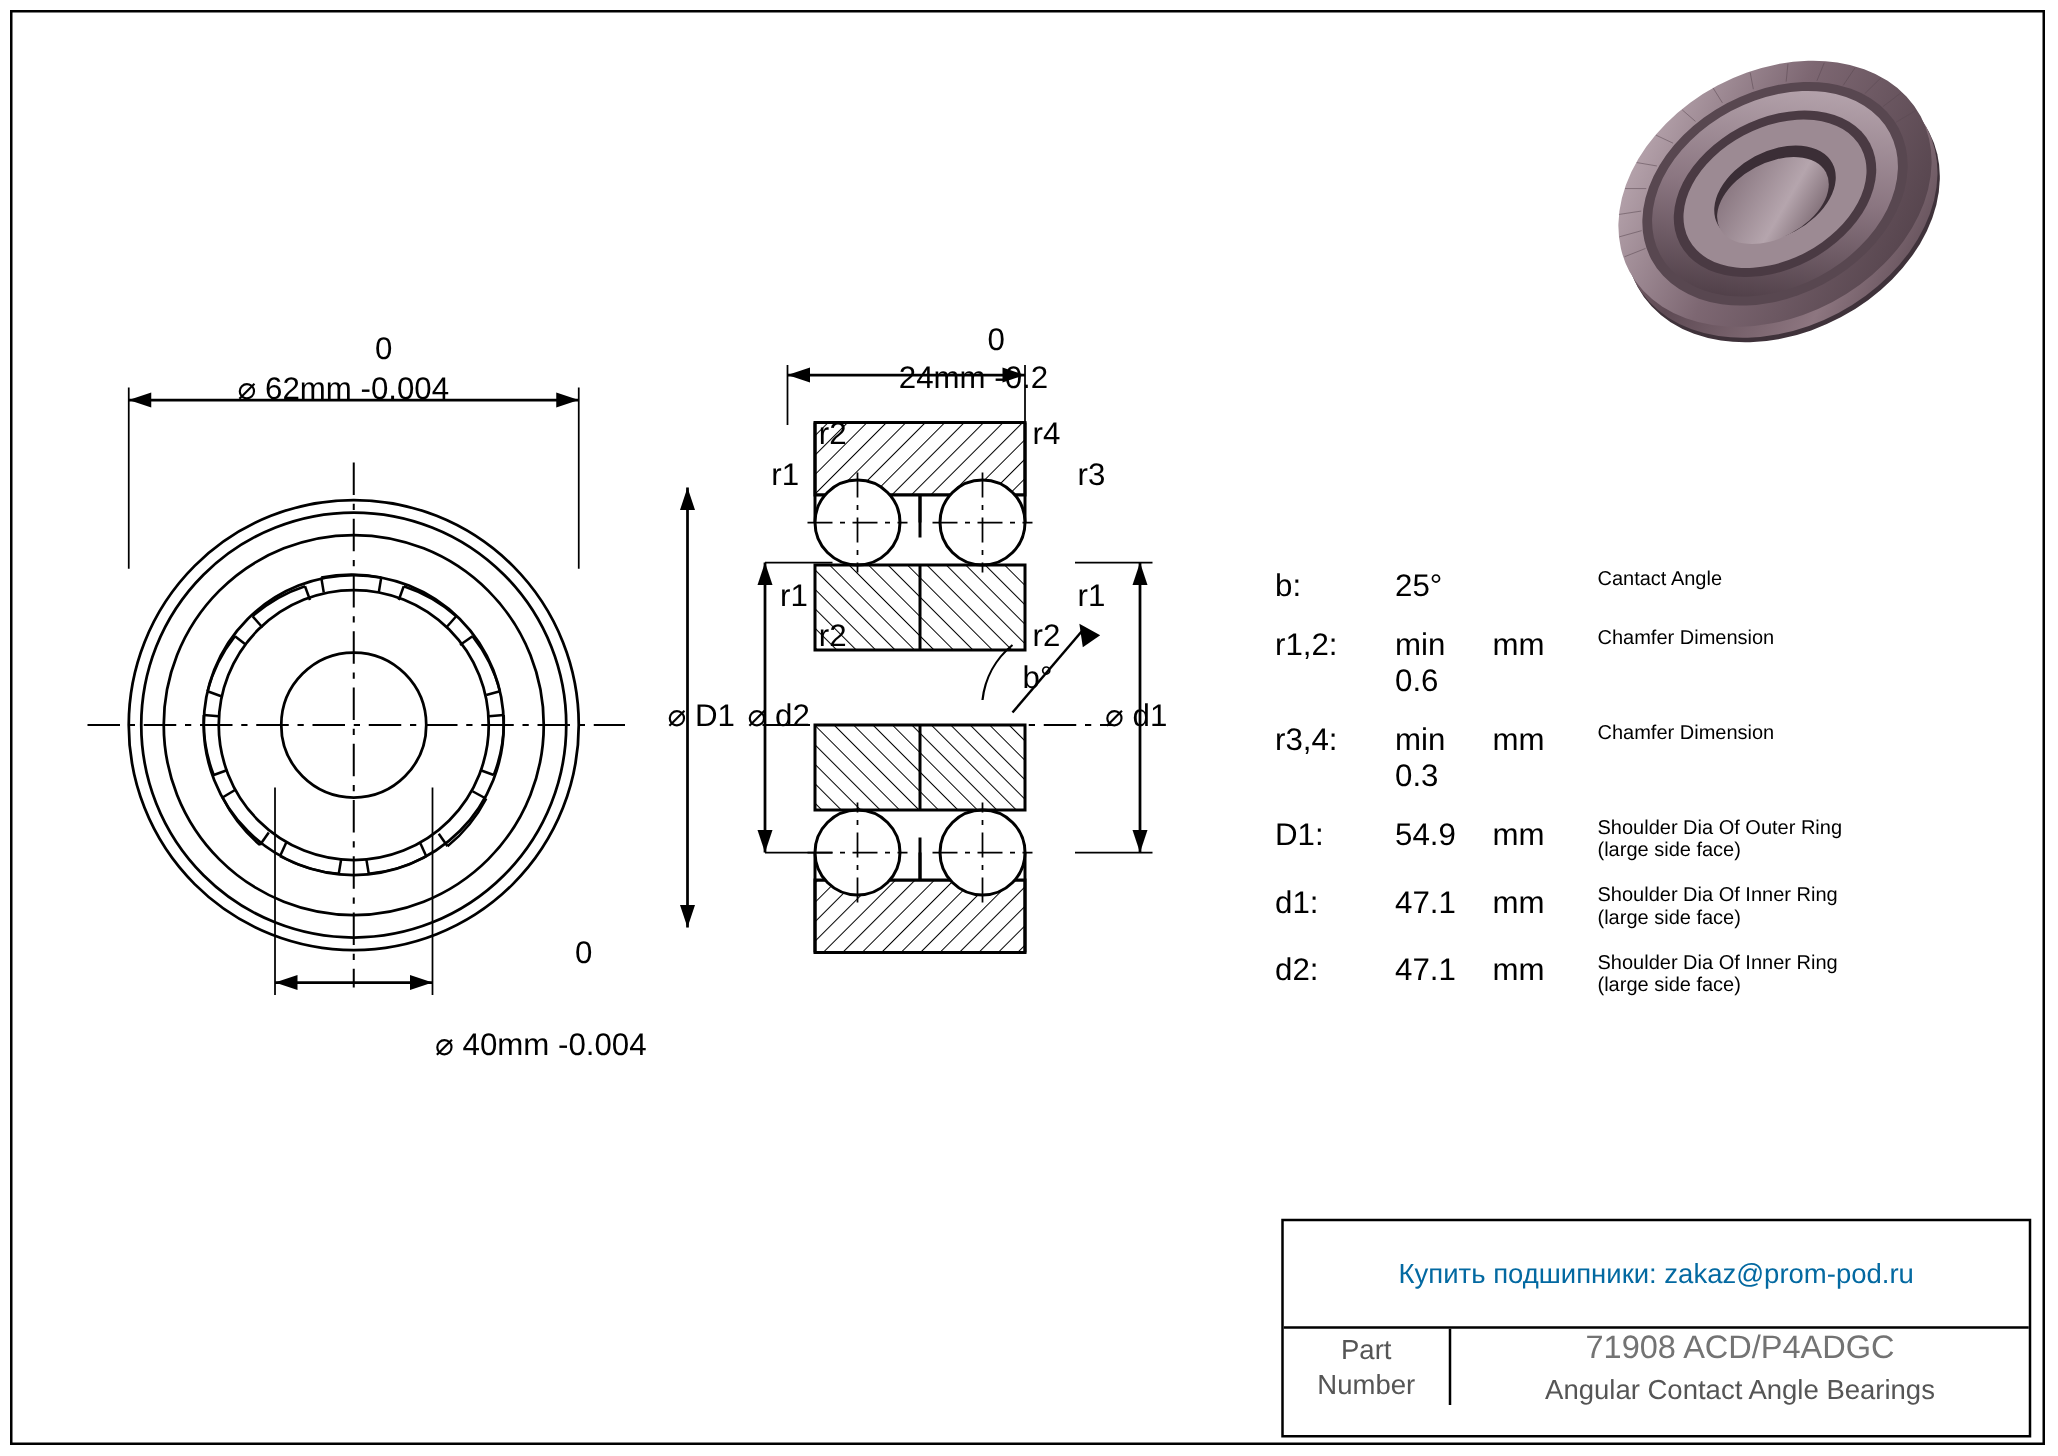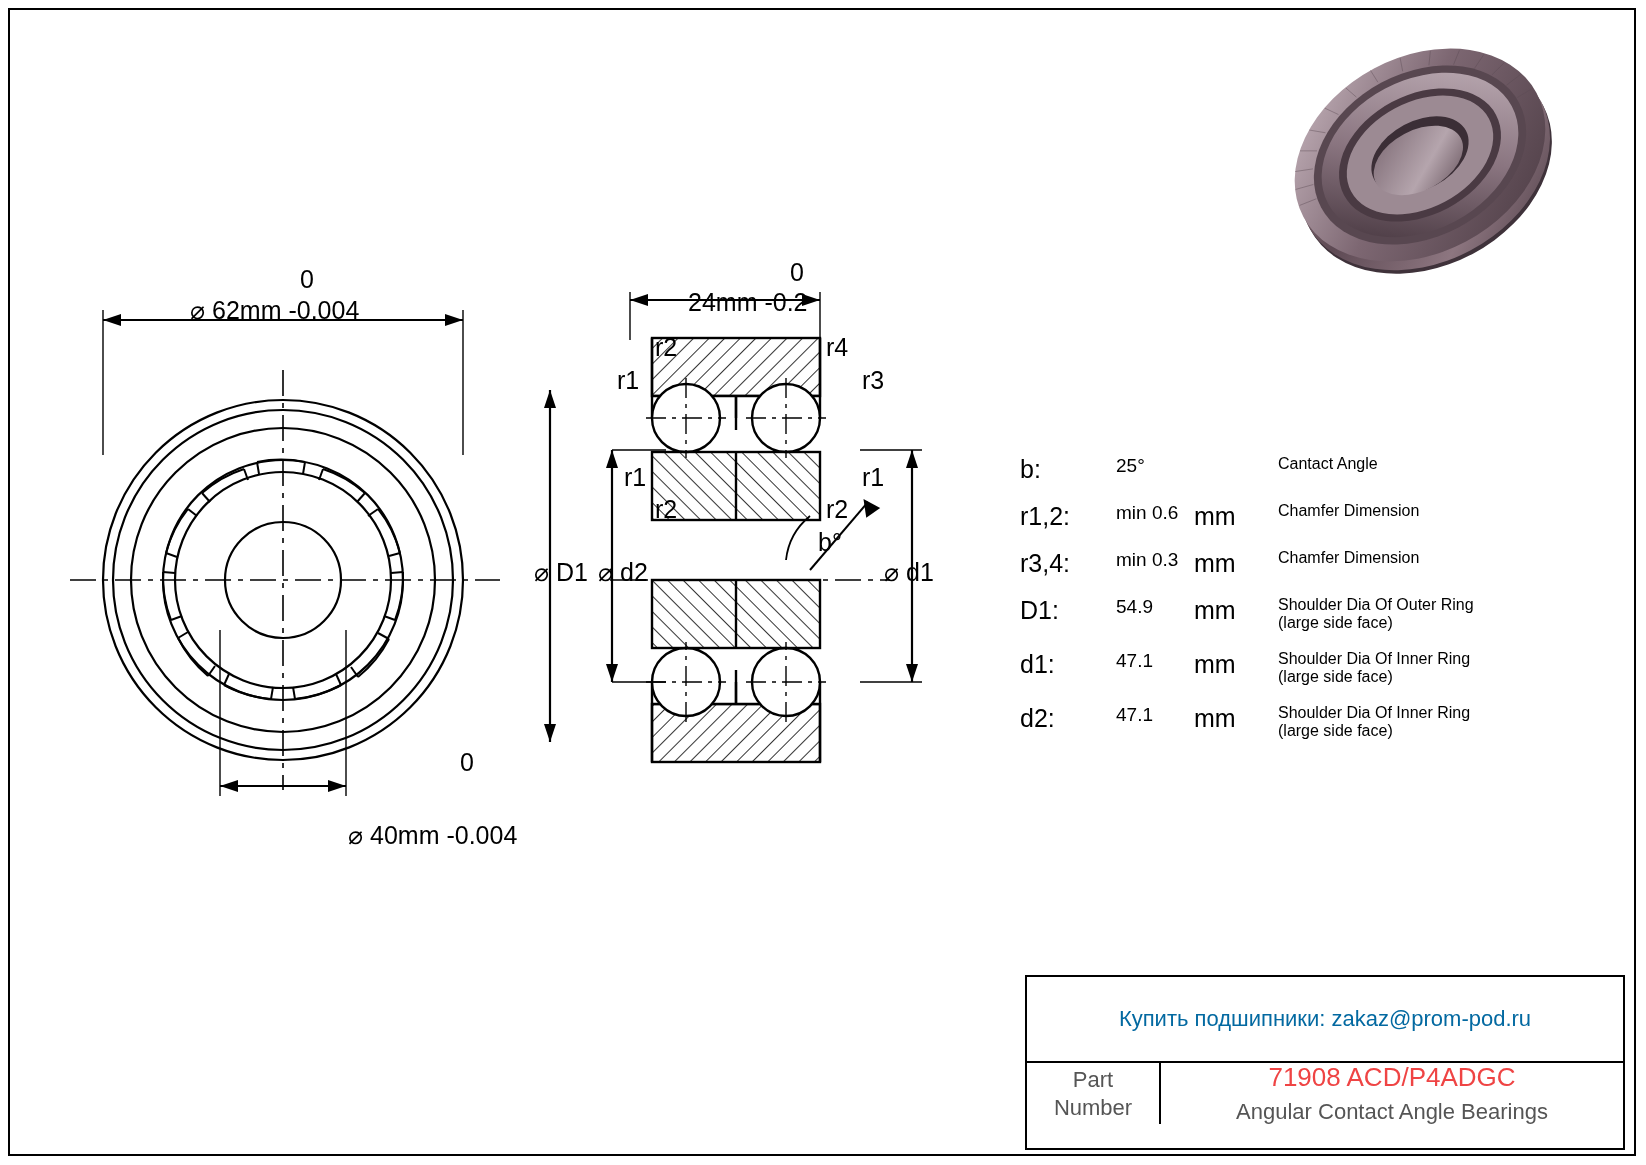--- a/index.html
+++ b/index.html
@@ -15,33 +15,33 @@
     position:absolute;left:8px;top:8px;width:1628px;height:1148px;
     border:2px solid #000;box-sizing:border-box;
   }
   .abs{position:absolute;}
   svg{display:block;}
 
   
   .specs{position:absolute;left:1020px;top:455px;width:600px;}
   .spec-row{display:flex;align-items:flex-start;margin-bottom:18px;}
   .spec-key{width:96px;font-size:25px;white-space:nowrap;}
-  .spec-val{width:78px;font-size:19px;text-align:left;}
+  .spec-val{width:78px;font-size:25px;text-align:left;}
   .spec-unit{width:84px;font-size:25px;}
   .spec-desc{font-size:16px;line-height:1.12;}
 
   
   .titleblock{position:absolute;left:1025px;top:975px;width:600px;height:175px;border:2px solid #000;box-sizing:border-box;}
   .tb-top{height:84px;border-bottom:2px solid #000;display:flex;align-items:center;justify-content:center;}
   .tb-top span{font-size:22px;color:#0369a1;}
   .tb-bot{height:61px;display:flex;}
   .tb-label{width:132px;border-right:2px solid #000;display:flex;flex-direction:column;align-items:center;justify-content:center;}
   .tb-label span{font-size:22px;color:#555;line-height:1.25;}
   .tb-val{flex:1;display:flex;flex-direction:column;align-items:center;justify-content:center;}
-  .tb-part{font-size:26px;color:#ef4444;margin-bottom:6px;}
+  .tb-part{font-size:26px;color:#737373;margin-bottom:6px;}
   .tb-sub{font-size:22px;color:#555;}
 
   
   .dimtxt{position:absolute;font-size:25px;white-space:nowrap;}
 </style>
 </head>
 <body>
 
 <div class="frame"></div>
 
@@ -271,21 +271,21 @@
       <line x1="382" y1="90" x2="382" y2="322"></line>
       <path d="M382,90 l-6,18 l12,0 z" fill="#000" stroke="none"></path>
       <path d="M382,322 l-6,-18 l12,0 z" fill="#000" stroke="none"></path>
       <line x1="330" y1="90" x2="392" y2="90" stroke-width="1.4"></line>
       <line x1="330" y1="322" x2="392" y2="322" stroke-width="1.4"></line>
     </g>
   </svg>
 </div>
 
 <div class="dimtxt" style="left:790px;top:258px;">0</div>
-<div class="dimtxt" style="left:688px;top:288px;">24mm  -0.2</div>
+<div class="dimtxt" style="left:719px;top:288px;">24mm  -0.2</div>
 
 <div class="dimtxt" style="left:655px;top:333px;">r2</div>
 <div class="dimtxt" style="left:826px;top:333px;">r4</div>
 <div class="dimtxt" style="left:617px;top:366px;">r1</div>
 <div class="dimtxt" style="left:862px;top:366px;">r3</div>
 <div class="dimtxt" style="left:624px;top:463px;">r1</div>
 <div class="dimtxt" style="left:862px;top:463px;">r1</div>
 <div class="dimtxt" style="left:655px;top:495px;">r2</div>
 <div class="dimtxt" style="left:826px;top:495px;">r2</div>
 <div class="dimtxt" style="left:818px;top:528px;">b°</div>

